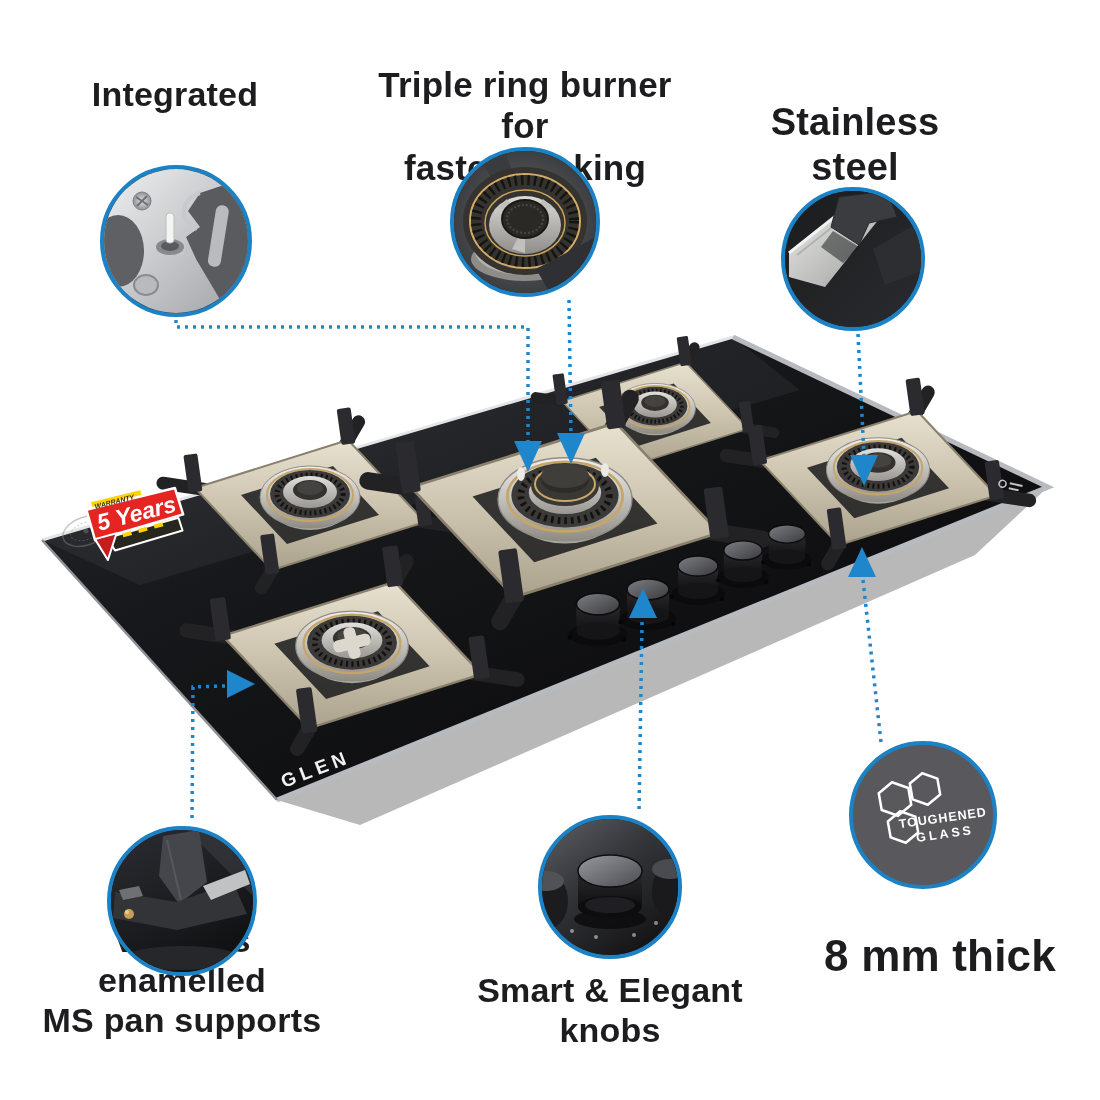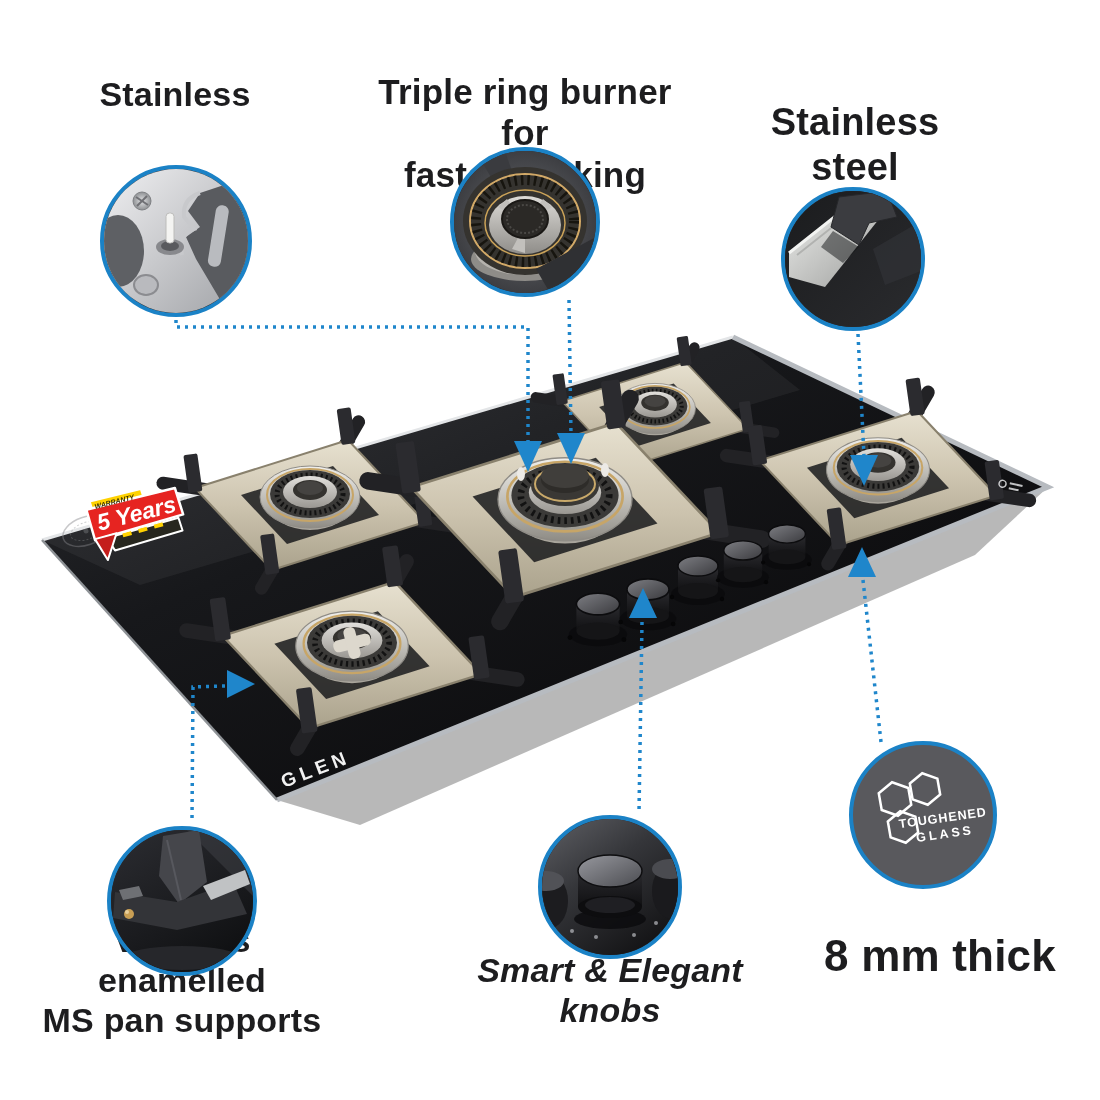--- a/index.html
+++ b/index.html
@@ -173,34 +173,34 @@
     <polygon points="514,441 542,441 528,472"></polygon>
     <polygon points="557,433 585,433 571,464"></polygon>
     <polygon points="850,455 878,455 864,486"></polygon>
     <polygon points="848,577 876,577 862,547"></polygon>
     <polygon points="629,618 657,618 643,588"></polygon>
     <polygon points="227,670 227,698 255,684"></polygon>
   </g>
 </svg>
 
 <div class="label" style="left:30px;top:74px;width:290px;font-size:34px;">
-  <span class="l1">Stainless</span>
-</div>
-<div class="label" style="left:355px;top:64px;width:340px;font-size:35px;margin-top:7px;">
+  <span class="l1">Integrated</span>
+</div>
+<div class="label" style="left:355px;top:64px;width:340px;font-size:35px;">
   <span class="l1">Triple ring burner for</span>
   <span class="l2">faster cooking</span>
 </div>
 <div class="label" style="left:725px;top:100px;width:260px;font-size:38px;">
   <span class="l1">Stainless steel</span>
 </div>
 <div class="label" style="left:32px;top:920px;width:300px;font-size:34px;">
   <span class="l1">Vitreous enamelled</span>
   <span class="l2">MS pan supports</span>
 </div>
-<div class="label" style="left:425px;top:950px;width:370px;font-size:34px;font-style:italic;">
+<div class="label" style="left:425px;top:970px;width:370px;font-size:34px;">
   <span class="l1">Smart &amp; Elegant knobs</span>
 </div>
 <div class="label" style="left:795px;top:898px;width:290px;font-size:44px;margin-top:32px;">
   <span class="l1">8 mm thick</span>
 </div>
 
 <div class="feature-circle" style="left:100px;top:165px;width:152px;height:152px;">
   <svg width="144" height="144" viewBox="0 0 144 144">
     <defs>
       <linearGradient id="gMetal" x1="0" y1="0" x2="1" y2="1">

